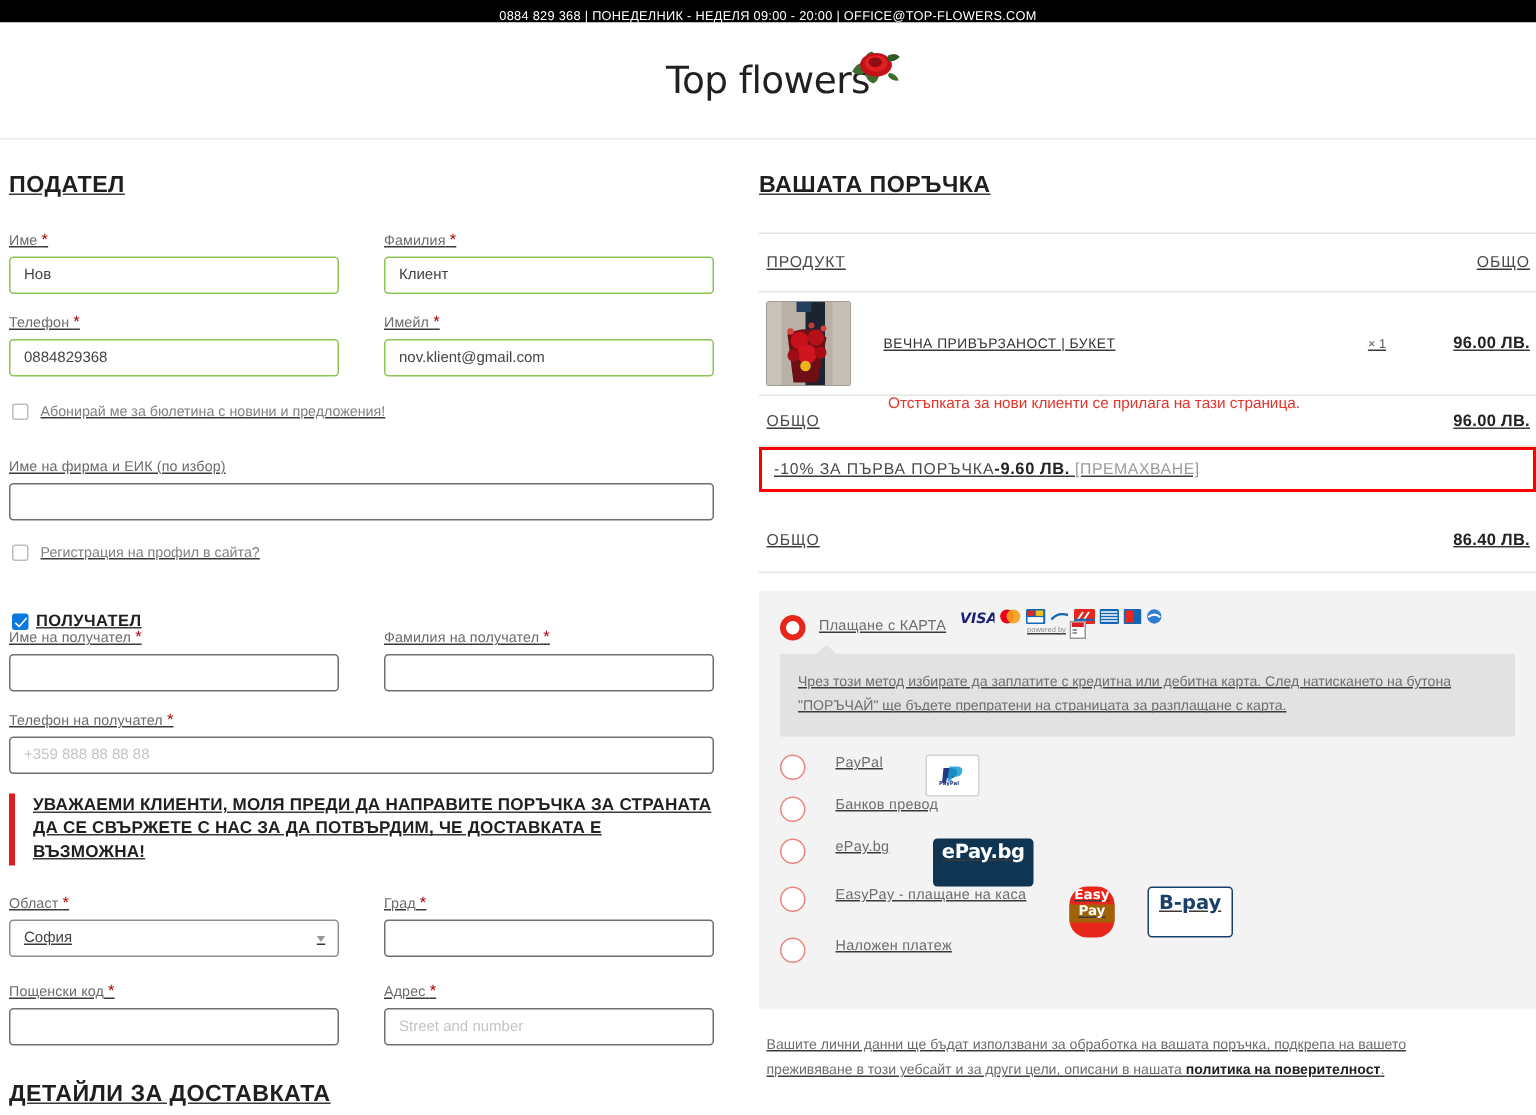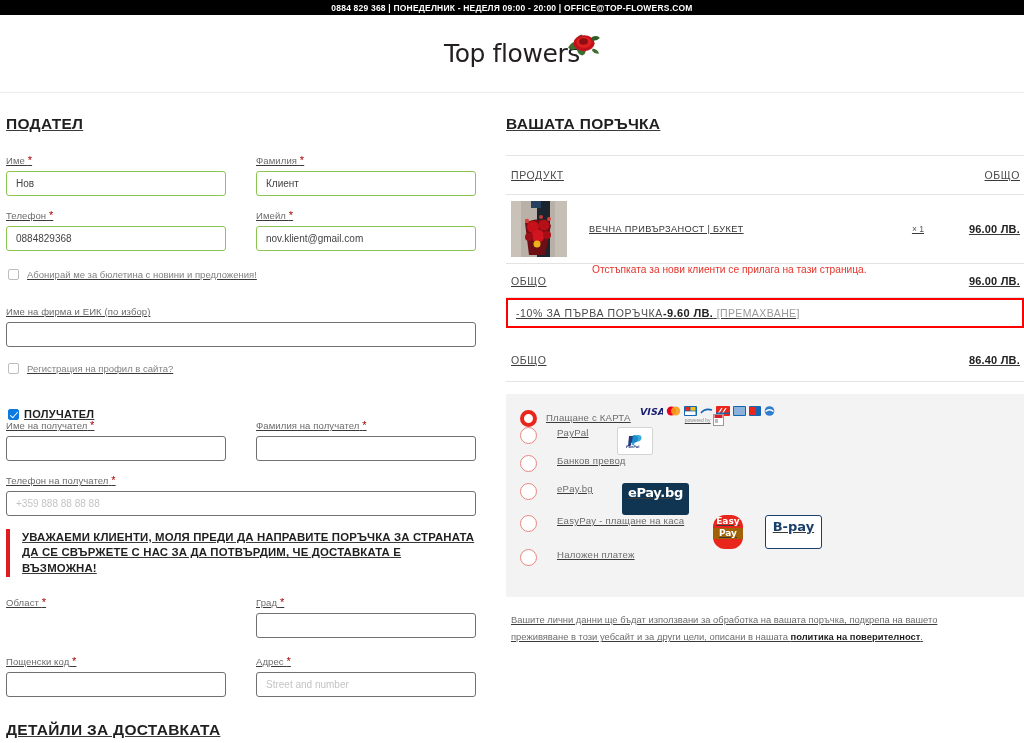--- a/index.html
+++ b/index.html
@@ -13,24 +13,24 @@
     color: #3a3a3a;
     -webkit-font-smoothing: antialiased;
   }
 
   
   .topbar {
     height: 15px;
     background: #000000;
     color: #ffffff;
     display: flex;
-    align-items: center;
+    align-items: flex-end;
     justify-content: center;
     font-size: 8.5px;
-    font-weight: bold;
+    font-weight: normal;
     letter-spacing: .2px;
     white-space: nowrap;
   }
 
   
   .logoband {
     height: 78px;
     background: #ffffff;
     border-bottom: 1px solid #ececec;
     display: flex;
@@ -408,20 +408,24 @@
     </div>
 
     <div class="notice">УВАЖАЕМИ КЛИЕНТИ, МОЛЯ ПРЕДИ ДА НАПРАВИТЕ ПОРЪЧКА ЗА СТРАНАТА ДА СЕ СВЪРЖЕТЕ С НАС ЗА ДА ПОТВЪРДИМ, ЧЕ ДОСТАВКАТА Е ВЪЗМОЖНА!</div>
 
     <div class="row2">
       <div class="fld">
         <label class="flab">
           <span>Област</span>
           <span class="req">*</span>
         </label>
+        <div class="selbox">
+          <span>София</span>
+          <span class="caret">▾</span>
+        </div>
       </div>
       <div class="fld">
         <label class="flab">
           <span>Град</span>
           <span class="req">*</span>
         </label>
         <input class="fin" value="" style="">
       </div>
     </div>
 
@@ -549,20 +553,21 @@
             <svg width="11" height="12" viewBox="0 0 11 12">
               <rect x="0.5" y="0.5" width="10" height="11" fill="#fff" stroke="#999"></rect>
               <rect x="1.5" y="1" width="8" height="3" fill="#d81f26"></rect>
               <rect x="2" y="5.5" width="3" height="1" fill="#777"></rect>
               <rect x="2" y="7.5" width="3" height="1" fill="#777"></rect>
             </svg>
           </div>
         </div>
       </div>
 
+      <div class="pm-desc">Чрез този метод избирате да заплатите с кредитна или дебитна карта. След натискането на бутона "ПОРЪЧАЙ" ще бъдете препратени на страницата за разплащане с карта.</div>
 
       <div class="pm">
         <span class="radio"></span>
         <span class="pm-label">PayPal</span>
         <span class="logo-chip">
           <svg width="26" height="14" viewBox="0 0 26 14">
             <path d="M7 2 h5.5 c3 0 4 1.6 3.4 3.8 c-0.5 2-2.2 3-4.6 3 h-2 l-0.7 3.2 h-2.6 z" fill="#253b80"></path>
             <path d="M11 1 h5 c3 0 4 1.6 3.4 3.8 c-0.5 2-2.2 3-4.6 3 h-2 l-0.7 3.2 h-2.6 z" fill="#179bd7" opacity=".85"></path>
             <text x="4" y="13.6" font-family="DejaVu Sans, sans-serif" font-size="3.6" font-weight="bold" fill="#253b80">PayPal</text>
           </svg>

